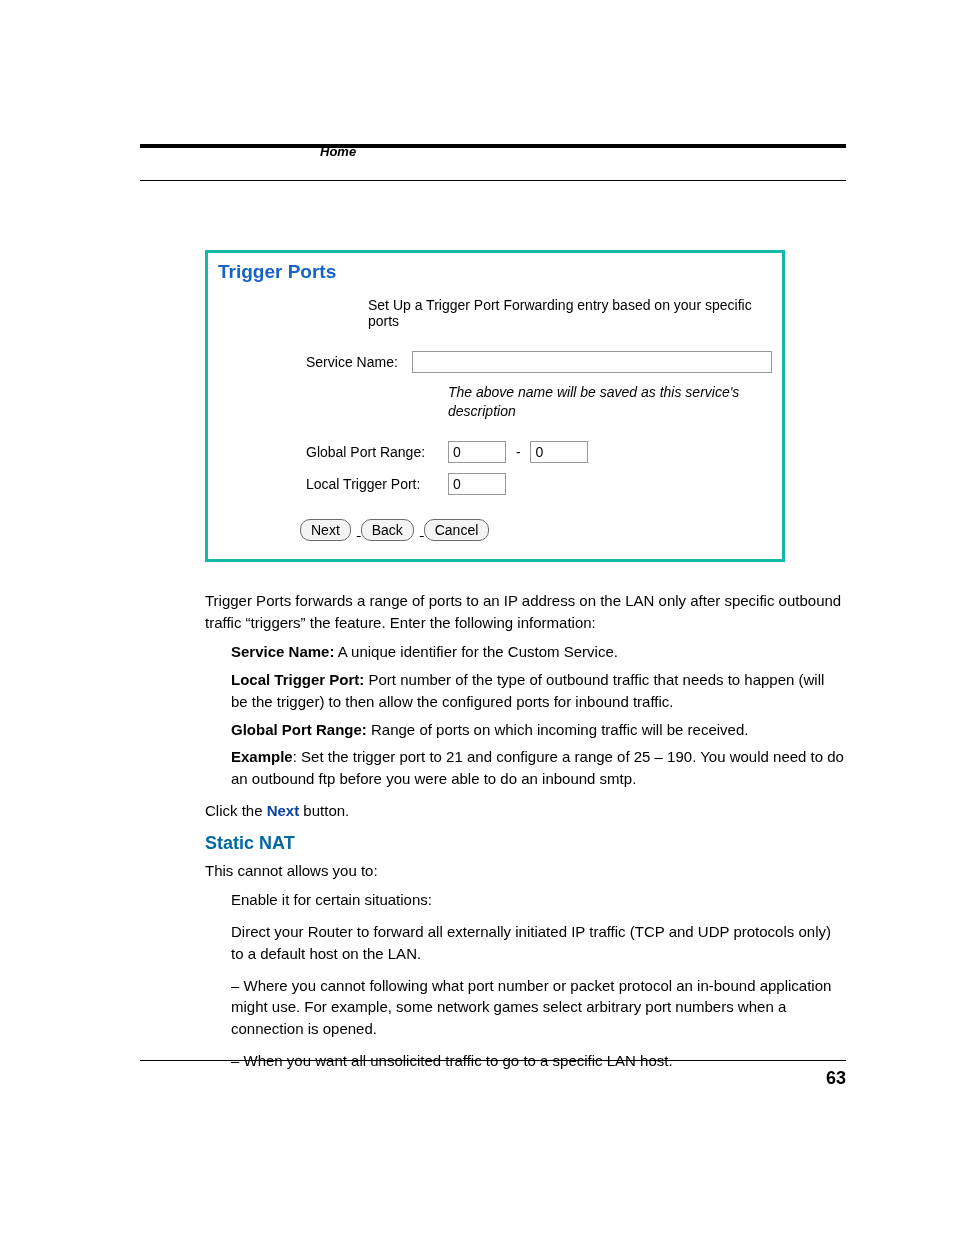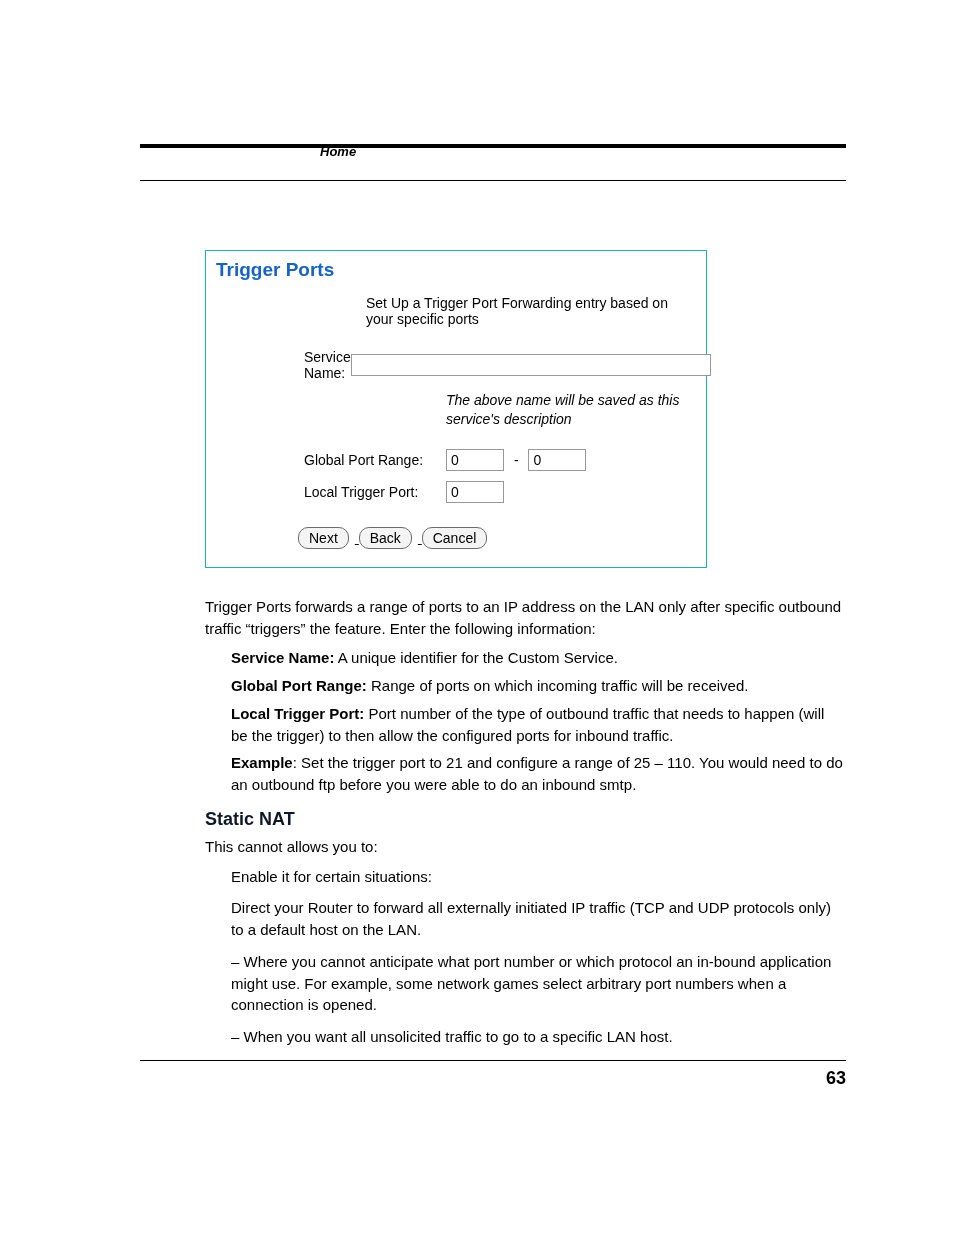--- a/index.html
+++ b/index.html
@@ -41,22 +41,22 @@
   }
   .content {
     position: absolute;
     left: 205px;
     top: 250px;
     width: 640px;
   }
 
   
   .panel {
-    border: 1px solid #14b8a6;
-    width: 502px;
+    border: 3px solid #14b8a6;
+    width: 580px;
     padding: 8px 10px 18px 10px;
     box-sizing: border-box;
     font-size: 14px;
     color: #000;
   }
   .panel-title {
     color: #1663c7;
     font-weight: bold;
     font-size: 19px;
     margin-bottom: 14px;
@@ -117,21 +117,21 @@
   }
 
   
   .body-text { margin-top: 28px; font-size: 15px; line-height: 1.45; }
   .body-text p { margin: 0 0 8px 0; }
   .body-text .defs { margin-left: 26px; margin-top: 6px; margin-bottom: 10px; }
   .body-text .defs p { margin-bottom: 6px; }
   .body-text .defs b { font-weight: bold; }
   .link-text { color: #0b3ea0; font-weight: bold; }
   .section-h {
-    color: #0f172a;
+    color: #0369a1;
     font-weight: bold;
     font-size: 18px;
     margin-bottom: 4px;
   }
   .bullets { margin-left: 26px; }
   .bullets p { margin: 0 0 10px 0; }
 
   .footer-rule {
     position: absolute;
     left: 140px;
@@ -193,37 +193,40 @@
     </div>
 
     <div class="body-text">
       <p>Trigger Ports forwards a range of ports to an IP address on the LAN only after specific outbound traffic “triggers” the feature. Enter the following information:</p>
 
       <div class="defs">
         <p>
           <b>Service Name:</b><span> A unique identifier for the Custom Service.</span>
         </p>
         <p>
+          <b>Local Trigger Port:</b><span> Port number of the type of outbound traffic that needs to happen (will be the trigger) to then allow the configured ports for inbound traffic.</span>
+        </p>
+        <p>
           <b>Global Port Range:</b><span> Range of ports on which incoming traffic will be received.</span>
         </p>
         <p>
-          <b>Local Trigger Port:</b><span> Port number of the type of outbound traffic that needs to happen (will be the trigger) to then allow the configured ports for inbound traffic.</span>
-        </p>
-        <p>
-          <b>Example</b><span>: Set the trigger port to 21 and configure a range of 25 – 110. You would need to do an outbound ftp before you were able to do an inbound smtp.</span>
-        </p>
-      </div>
-
+          <b>Example</b><span>: Set the trigger port to 21 and configure a range of 25 – 190. You would need to do an outbound ftp before you were able to do an inbound smtp.</span>
+        </p>
+      </div>
+
+      <p>
+        <span>Click the </span><span class="link-text">Next</span><span> button.</span>
+      </p>
 
       <div class="section-h">Static NAT</div>
       <p>This cannot allows you to:</p>
       <div class="bullets">
         <p> Enable it for certain situations:</p>
         <p>Direct your Router to forward all externally initiated IP traffic (TCP and UDP protocols only) to a default host on the LAN.</p>
-        <p>– Where you cannot anticipate what port number or which protocol an in-bound application might use. For example, some network games select arbitrary port numbers when a connection is opened.</p>
+        <p>– Where you cannot following what port number or packet protocol an in-bound application might use. For example, some network games select arbitrary port numbers when a connection is opened.</p>
         <p>– When you want all unsolicited traffic to go to a specific LAN host.</p>
       </div>
     </div>
 
   </div>
 
   <div class="footer-rule"></div>
   <div class="page-num">63</div>
 </div>
 

